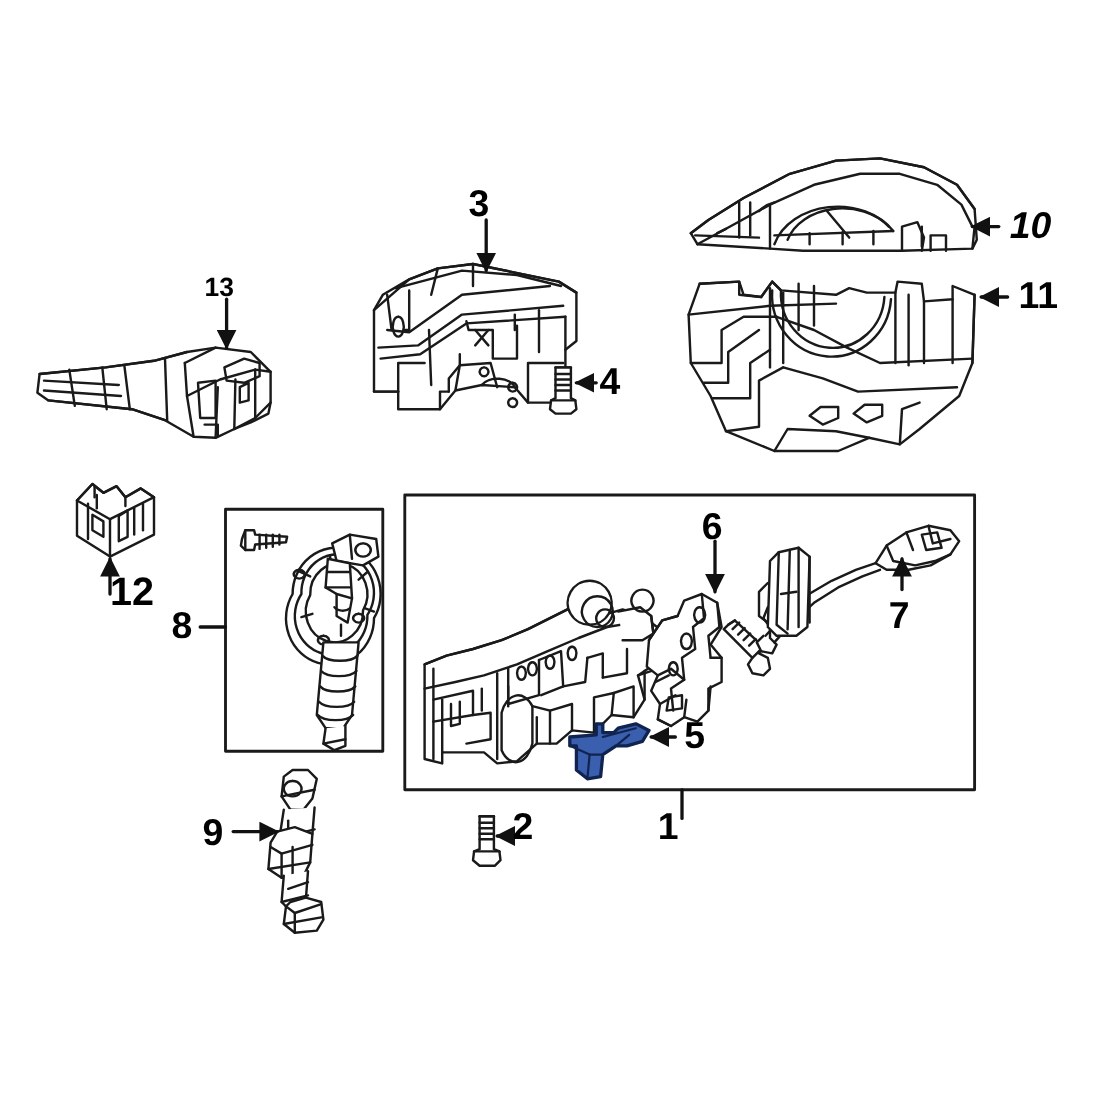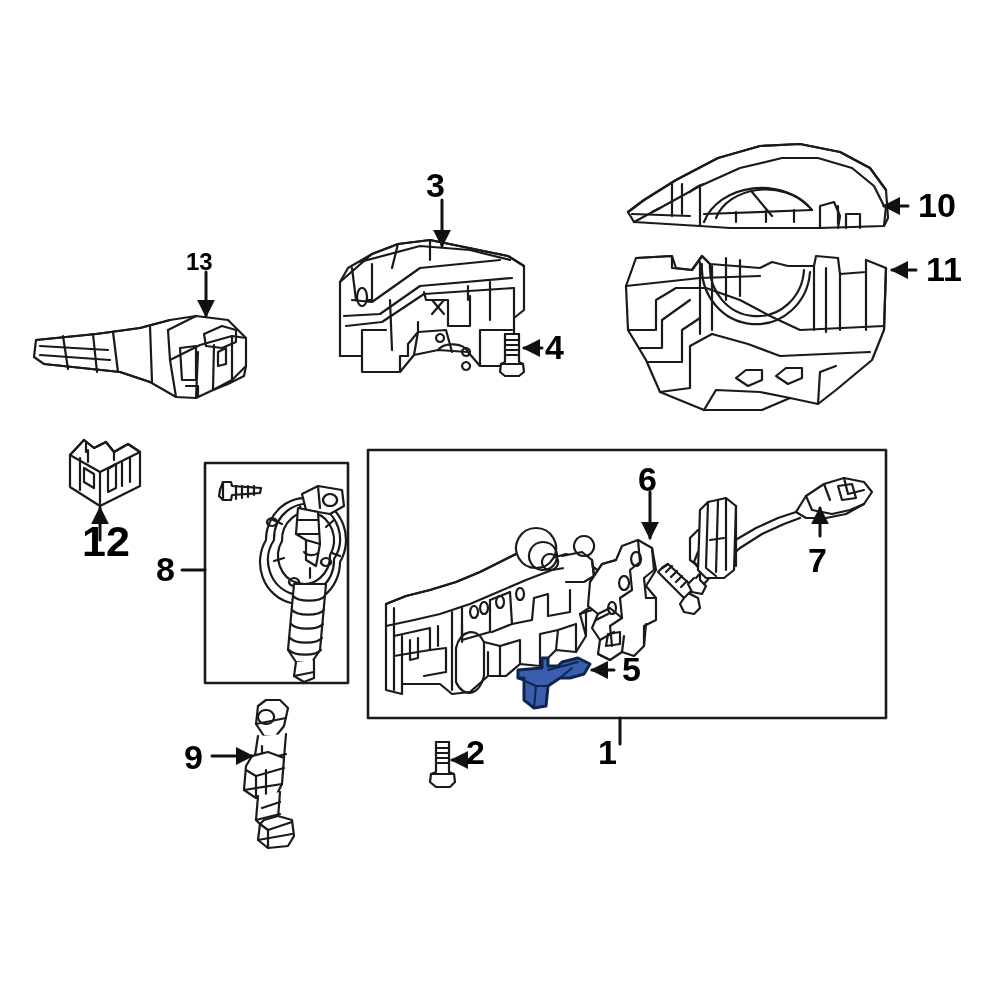--- a/index.html
+++ b/index.html
@@ -381,18 +381,18 @@
 
   <div class="lbl" style="left:598px;  top:735px; font-size:34px;">1</div>
   <div class="lbl" style="left:466px;  top:735px; font-size:34px;">2</div>
   <div class="lbl" style="left:426px;  top:168px; font-size:34px;">3</div>
   <div class="lbl" style="left:545px;  top:330px; font-size:34px;">4</div>
   <div class="lbl" style="left:622px;  top:652px; font-size:34px;">5</div>
   <div class="lbl" style="left:638px;  top:462px; font-size:34px;">6</div>
   <div class="lbl" style="left:808px;  top:543px; font-size:34px;">7</div>
   <div class="lbl" style="left:156px;  top:552px; font-size:34px;">8</div>
   <div class="lbl" style="left:184px;  top:740px; font-size:34px;">9</div>
-  <div class="lbl" style="left:918px;  top:188px; font-size:34px;">10</div>
+  <div class="lbl" style="left:918px;  top:188px; font-size:34px;font-style:italic;">10</div>
   <div class="lbl" style="left:926px;  top:252px; font-size:34px;">11</div>
-  <div class="lbl" style="left:82px;   top:520px; font-size:43px;">12</div>
+  <div class="lbl" style="left:100px;   top:520px; font-size:36px;">12</div>
   <div class="lbl" style="left:186px;  top:250px; font-size:24px;">13</div>
 
 </div>
 
 </body></html>

